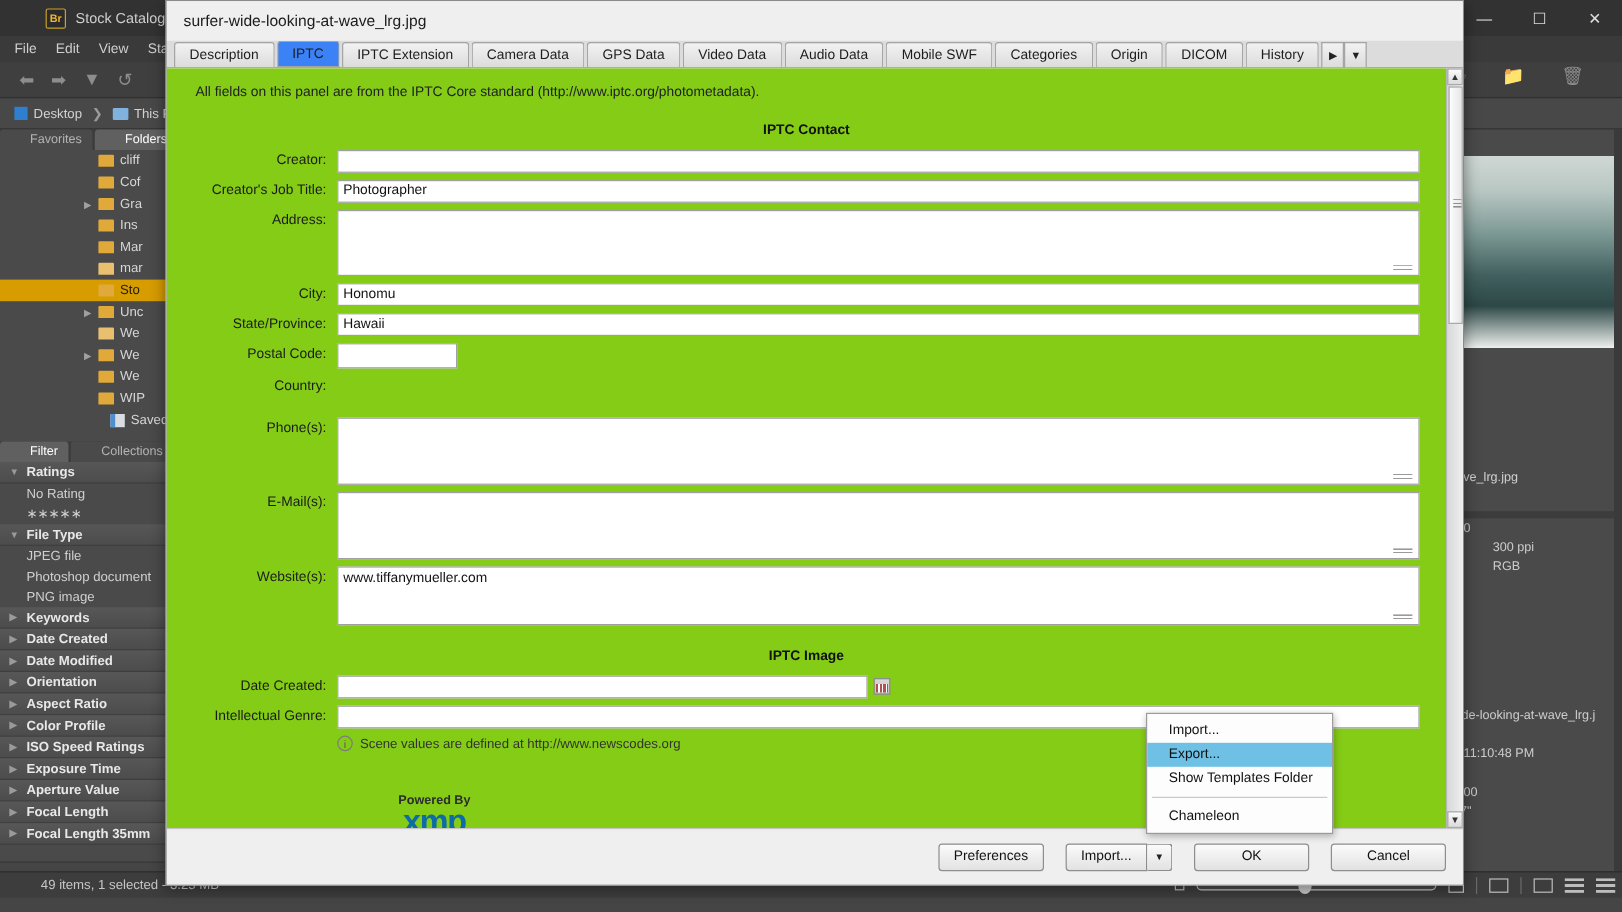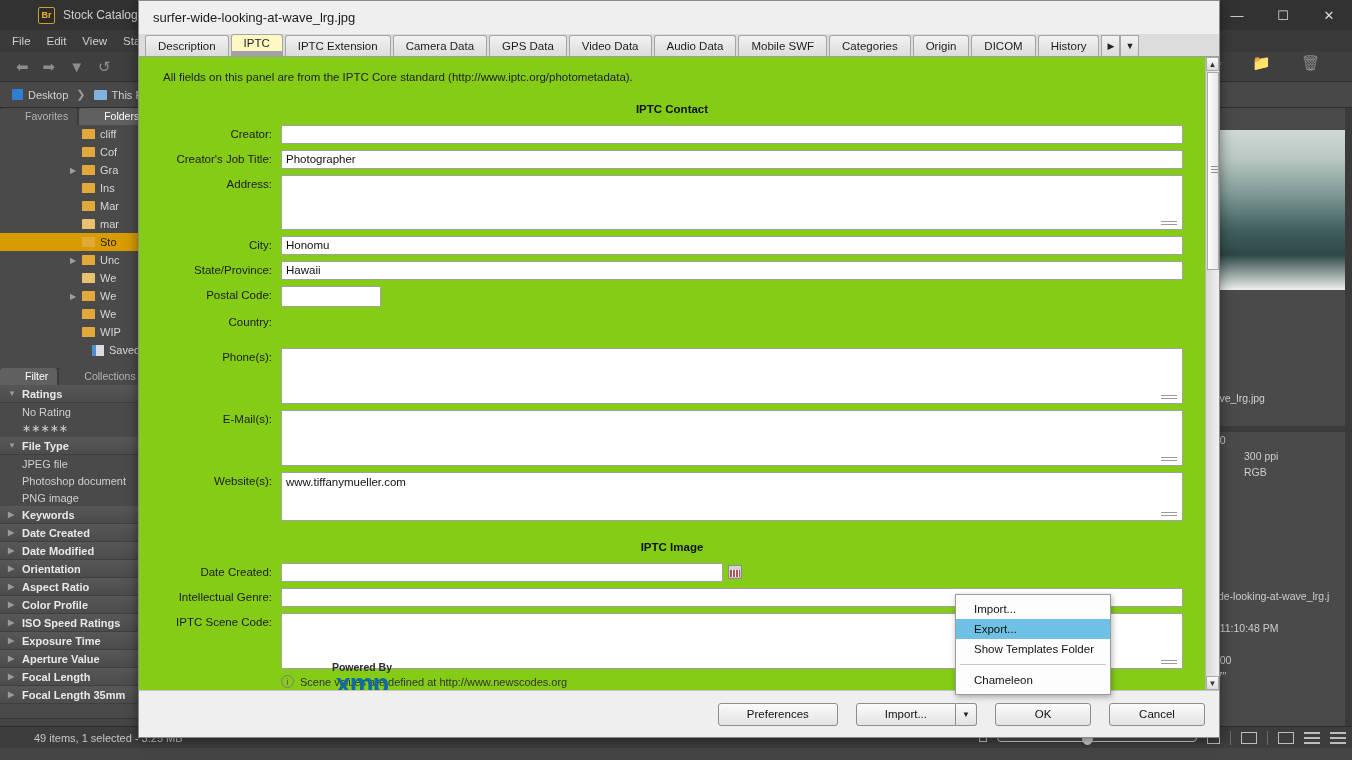--- a/index.html
+++ b/index.html
@@ -125,21 +125,21 @@
     padding-left: 6px; border-bottom: 1px solid #9e9e9e; position: relative; text-align: center;
   }
   .tab {
     height: 21px; min-width: 50px; padding: 0 12px; margin-right: 2px;
     background: linear-gradient(#f2f2f2,#dcdcdc);
     border: 1px solid #a5a5a5; border-bottom: none;
     border-top-left-radius: 3px; border-top-right-radius: 3px;
     display: flex; align-items: center; justify-content: center;
     font-size: 11.5px; color: #1d1d1d;
   }
-  .tab.active { background: #fef9c3; border-bottom: 5px solid #a3a3a3; height: 22px; }
+  .tab.active { background: #3b82f6; border-bottom: 1px solid #a3a3a3; height: 22px; }
   .tab-arrow {
     height: 21px; width: 19px; background: linear-gradient(#f2f2f2,#dcdcdc);
     border: 1px solid #a5a5a5; border-bottom: none;
     display: flex; align-items: center; justify-content: center; font-size: 9px; color: #222;
   }
 
   .dlg-body { position: absolute; left: 0; top: 56px; right: 0; bottom: 47px; background: #f2f2f2; }
   .scroll-area { position: absolute; left: 0; top: 0; right: 14px; bottom: 0; background: #84cc16; overflow: hidden; }
   .vscroll {
     position: absolute; right: 0; top: 0; width: 14px; bottom: 0;
@@ -192,21 +192,21 @@
   }
   .xmp .pb { font-size: 10.5px; color: #2d2d2d; font-weight: bold; }
   .xmp .word { font-size: 27px; font-weight: bold; color: #0d6ca8; letter-spacing: -1px; line-height: 22px; }
 
   .dlg-footer {
     position: absolute; left: 0; right: 0; bottom: 0; height: 47px; background: #efefef;
     border-top: 1px solid #c6c6c6; display: flex; align-items: center; justify-content: flex-end;
     padding-right: 14px; gap: 18px;
   }
   .btn {
-    height: 23px; min-width: 82px; padding: 0 28px;
+    height: 23px; min-width: 82px; padding: 0 12px;
     background: linear-gradient(#fbfbfb,#e2e2e2); border: 1px solid #8e8e8e; border-radius: 3px;
     font-size: 11.5px; color: #111; display: flex; align-items: center; justify-content: center;
   }
   .split { display: flex; }
   .split .btn { border-top-right-radius: 0; border-bottom-right-radius: 0; min-width: 64px; }
   .split .arrow {
     width: 21px; height: 23px; background: linear-gradient(#fbfbfb,#e2e2e2);
     border: 1px solid #8e8e8e; border-left: none; border-top-right-radius: 3px; border-bottom-right-radius: 3px;
     display: flex; align-items: center; justify-content: center; font-size: 8px; color: #222;
   }
@@ -535,27 +535,20 @@
 
         <div class="frow">
           <div class="flabel">Date Created:</div>
           <div class="finput" style="flex:none;width:442px;"></div>
           <div class="cal-ico"></div>
         </div>
         <div class="frow">
           <div class="flabel">Intellectual Genre:</div>
           <div class="finput"></div>
         </div>
-        <div class="frow">
-          <div class="flabel">IPTC Scene Code:</div>
-          <div class="ftext tall">
-            <span></span>
-            <span class="grip"></span>
-          </div>
-        </div>
         <div class="note">
           <span class="note-ico">i</span>
           <span>Scene values are defined at http://www.newscodes.org</span>
         </div>
       </div>
 
       <div class="vscroll">
         <div class="vs-btn">▲</div>
         <div class="vs-thumb">
           <div class="vs-grip"></div>

